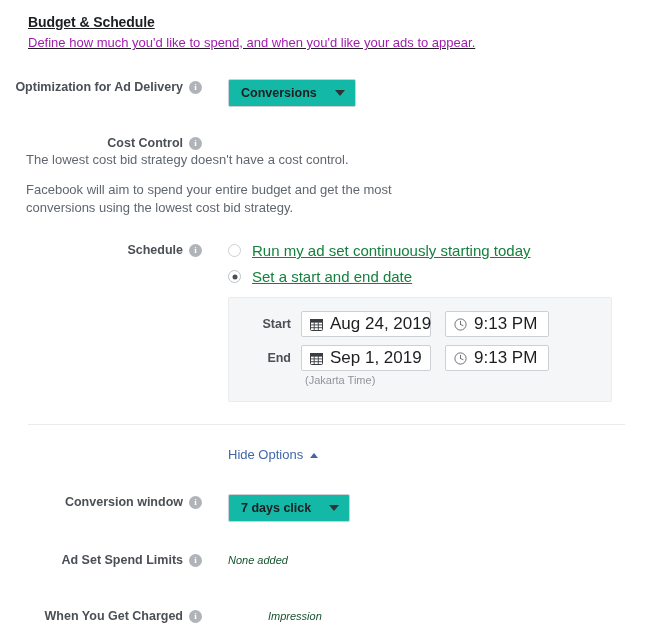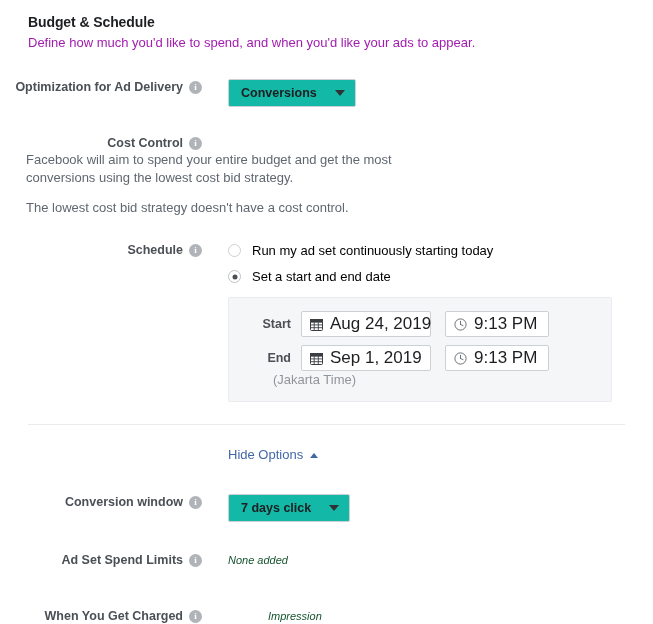--- a/index.html
+++ b/index.html
@@ -13,20 +13,21 @@
     font-family: "Liberation Sans", sans-serif;
     font-size: 13px;
     color: #1c1e21;
     overflow: hidden;
     position: relative;
   }
 
   
   .section-header {
     padding: 13px 0 0 28px;
+    text-decoration: underline;
   }
   .section-title {
     font-size: 14px;
     font-weight: bold;
     color: #1c1e21;
     line-height: 18px;
     letter-spacing: -0.1px;
   }
   .section-sub {
     font-size: 13px;
@@ -108,24 +109,25 @@
     font-size: 13px;
     color: #606770;
     line-height: 18px;
   }
   .para + .para { margin-top: 12px; }
 
   
   .radio-line {
     display: flex;
     align-items: center;
-    font-size: 13px;
-    color: #000000;
+    font-size: 15px;
+    color: #15803d;
     line-height: 17px;
     cursor: pointer;
+    text-decoration: underline;
   }
   .radio-line + .radio-line { margin-top: 9px; }
   .radio {
     width: 13px;
     height: 13px;
     border-radius: 50%;
     border: 1px solid #ccd0d5;
     background: #ffffff;
     margin-right: 11px;
     box-sizing: border-box;
@@ -177,23 +179,23 @@
     box-sizing: border-box;
     font-size: 17px;
     color: #1c1e21;
     padding: 0 8px;
     cursor: pointer;
   }
   .field.date-field { width: 130px; }
   .field.time-field { width: 104px; margin-left: 14px; }
   .field .ftext { margin-left: 7px; white-space: nowrap; }
   .tz-note {
-    font-size: 13px;
+    font-size: 11px;
     color: #90949c;
-    margin-left: 44px;
+    margin-left: 76px;
     margin-top: 2px;
     line-height: 14px;
   }
 
   
   .cal-icon { display:block; }
   .clock-icon { display:block; }
 
   
   .divider {
@@ -248,22 +250,22 @@
     </div>
   </div>
 </div>
 
 <div class="row" style="margin-top:28px;flex-direction:column;">
   <div class="label-col">
     <span>Cost Control</span>
     <i class="info-icon">i</i>
   </div>
   <div class="ctrl-col">
+    <div class="para">The lowest cost bid strategy doesn't have a cost control.</div>
     <div class="para" style="max-width:368px;">Facebook will aim to spend your entire budget and get the most conversions using the lowest cost bid strategy.</div>
-    <div class="para">The lowest cost bid strategy doesn't have a cost control.</div>
   </div>
 </div>
 
 <div class="row" style="margin-top:25px;">
   <div class="label-col">
     <span>Schedule</span>
     <i class="info-icon">i</i>
   </div>
   <div class="ctrl-col">
 

